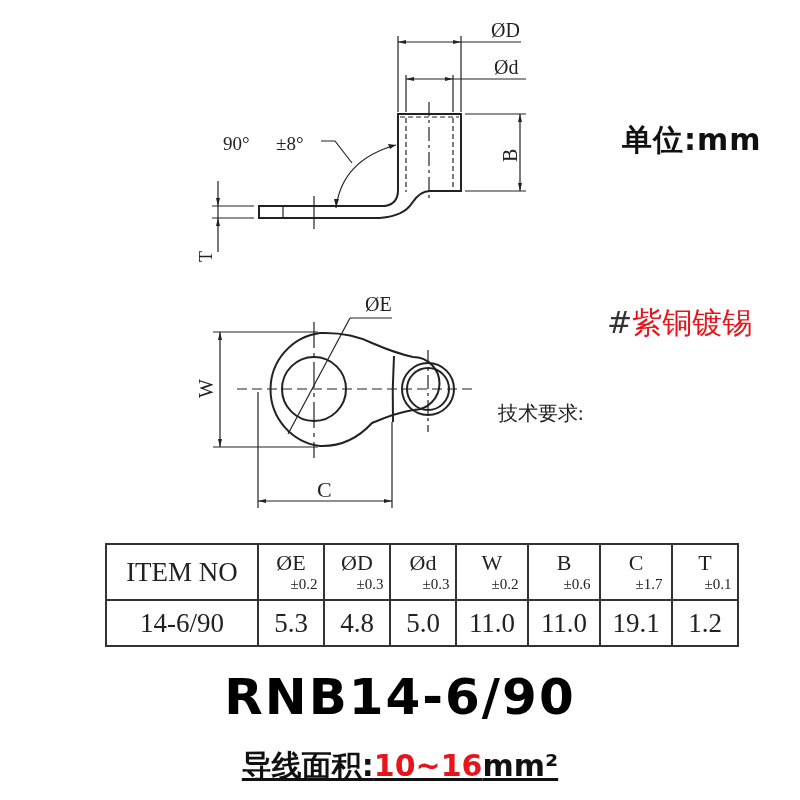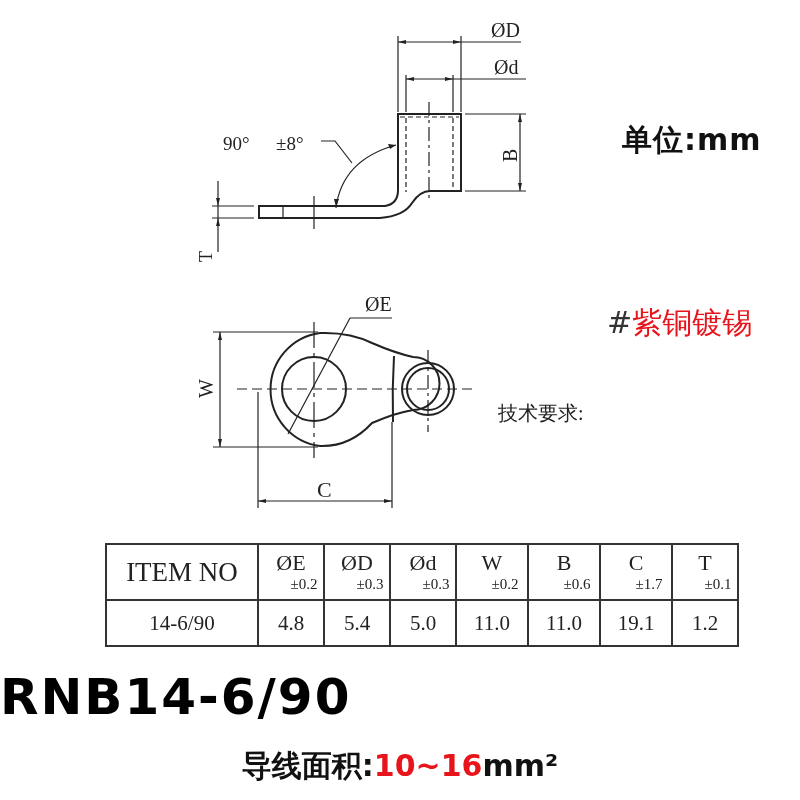--- a/index.html
+++ b/index.html
@@ -8,26 +8,26 @@
     svg text { font-family: "Liberation Serif", "DejaVu Serif", serif; fill: #222; }
     .unit { left: 622px; top: 120px; font-size: 30px; font-weight: bold; color: #111; font-family: "DejaVu Sans", sans-serif; letter-spacing: 1px; }
     .material { left: 607px; top: 303px; font-size: 30px; font-weight: normal; font-family: "DejaVu Sans", sans-serif; }
     .material .hash { color: #333; }
     .material .mat { color: #e8141b; }
     .tech { left: 490px; top: 396px; font-family: "Liberation Serif", "DejaVu Serif", serif; color: #222; font-size: 20px; line-height: 34px; }
     .tech .title { padding-left: 8px; }
     table.spec { position: absolute; left: 88px; top: 543px; border-collapse: collapse; font-family: "Liberation Serif", "DejaVu Serif", serif; color: #222; margin-left: 17px; }
     table.spec td { border: 2px solid #333; text-align: center; padding: 0; }
     table.spec tr.head td { height: 54px; }
-    table.spec tr.row td { height: 44px; font-size: 21px; }
+    table.spec tr.row td { height: 44px; font-size: 27px; }
     .hname { font-size: 22px; display: block; line-height: 24px; }
     .htol { font-size: 15px; display: block; line-height: 18px; padding-left: 26px; }
     .itemno { font-size: 27px; }
-    .model { left: 0; width: 800px; top: 668px; text-align: left; font-size: 50px; font-weight: bold; color: #000; font-family: "DejaVu Sans", sans-serif; letter-spacing: 2px; }
-    .area { left: 0; width: 800px; top: 746px; text-align: center; font-size: 30px; font-weight: bold; color: #111; font-family: "DejaVu Sans", sans-serif; }
+    .model { left: 0; width: 800px; top: 668px; text-align: center; font-size: 50px; font-weight: bold; color: #000; font-family: "DejaVu Sans", sans-serif; letter-spacing: 2px; }
+    .area { left: 0; width: 800px; top: 746px; text-align: center; font-size: 30px; font-weight: bold; color: #111; font-family: "DejaVu Sans", sans-serif; text-decoration: underline; }
     .area .range { color: #e8141b; }
   </style>
 </head>
 <body>
 
 <svg class="abs" style="left:0;top:0" width="800" height="290" viewBox="0 0 800 290">
   <g stroke="#222" fill="none" stroke-width="2">
 
     <path d="M398 114 L461 114 L461 191 L430 191 Q420 191 412 203 Q404 216 380 218 L259 218 L259 206 L385 206 Q398 204 398 190 Z"></path>
   </g>
@@ -153,22 +153,22 @@
           <span class="hname">C</span>
           <span class="htol">±1.7</span>
         </td>
     <td style="width:64px">
           <span class="hname">T</span>
           <span class="htol">±0.1</span>
         </td>
   </tr>
   <tr class="row">
     <td>14-6/90</td>
+    <td>5.3</td>
     <td>4.8</td>
-    <td>5.4</td>
     <td>5.0</td>
     <td>11.0</td>
     <td>11.0</td>
     <td>19.1</td>
     <td>1.2</td>
   </tr>
 </tbody>
   </table>
 
 <div class="abs model">RNB14-6/90</div>

